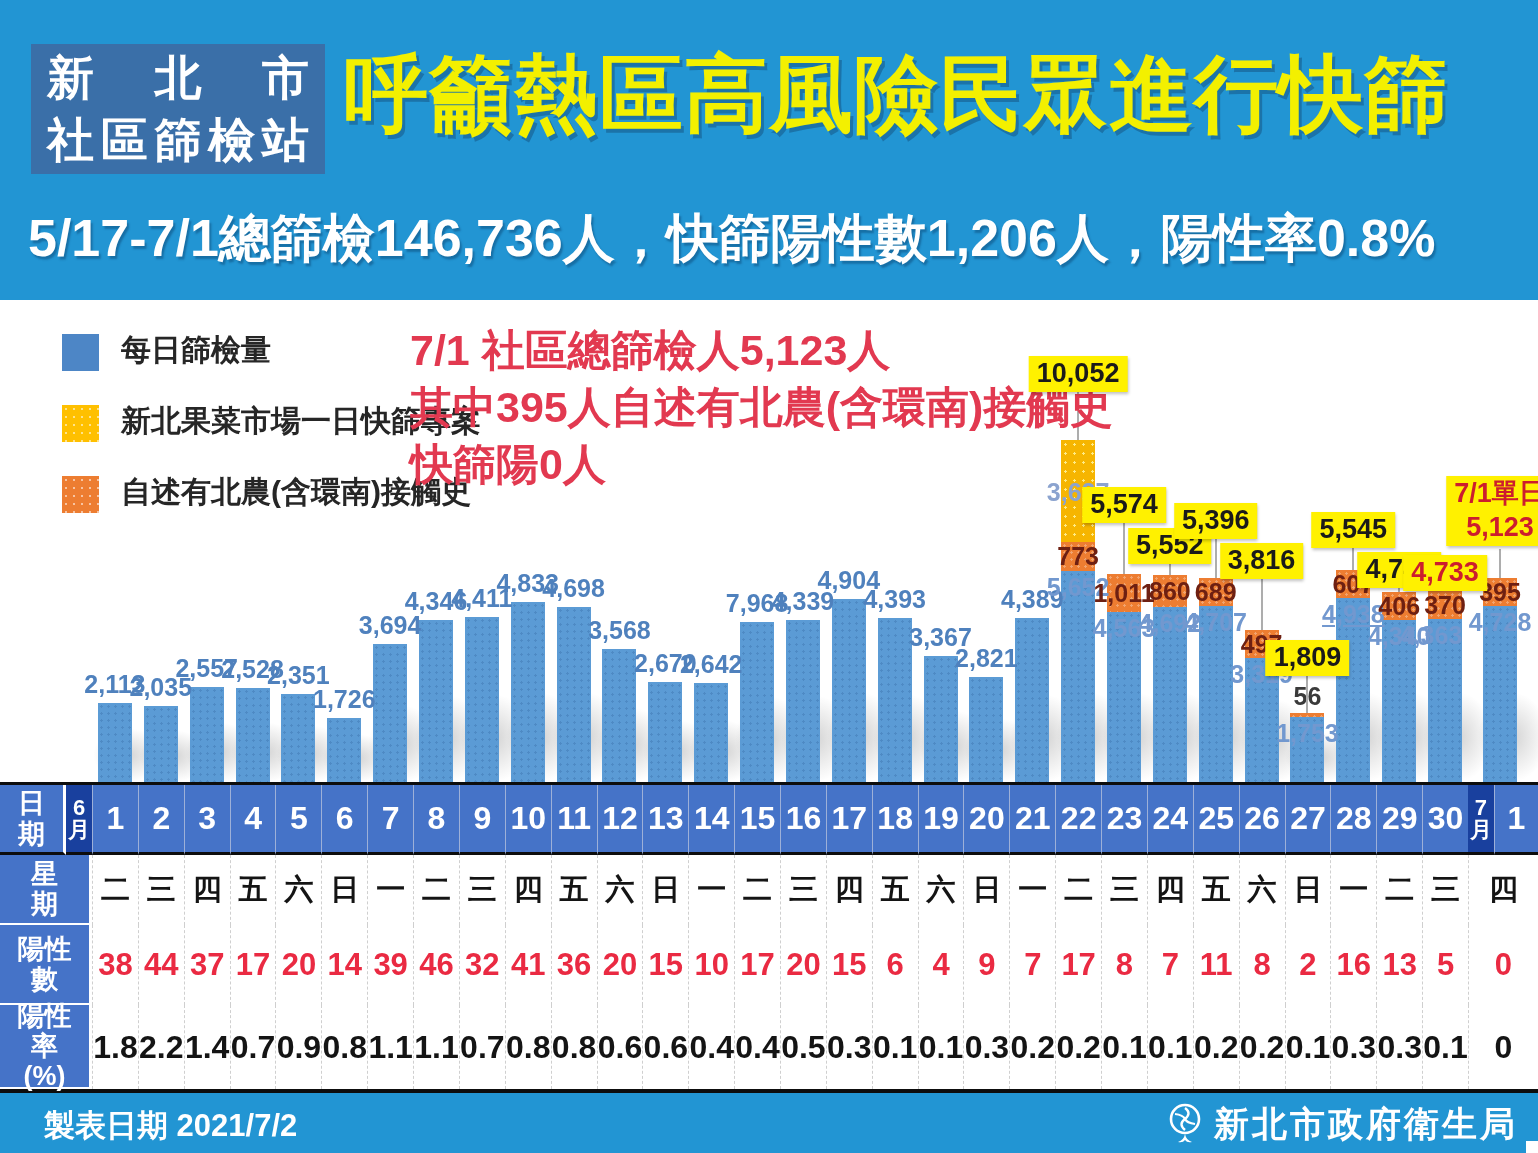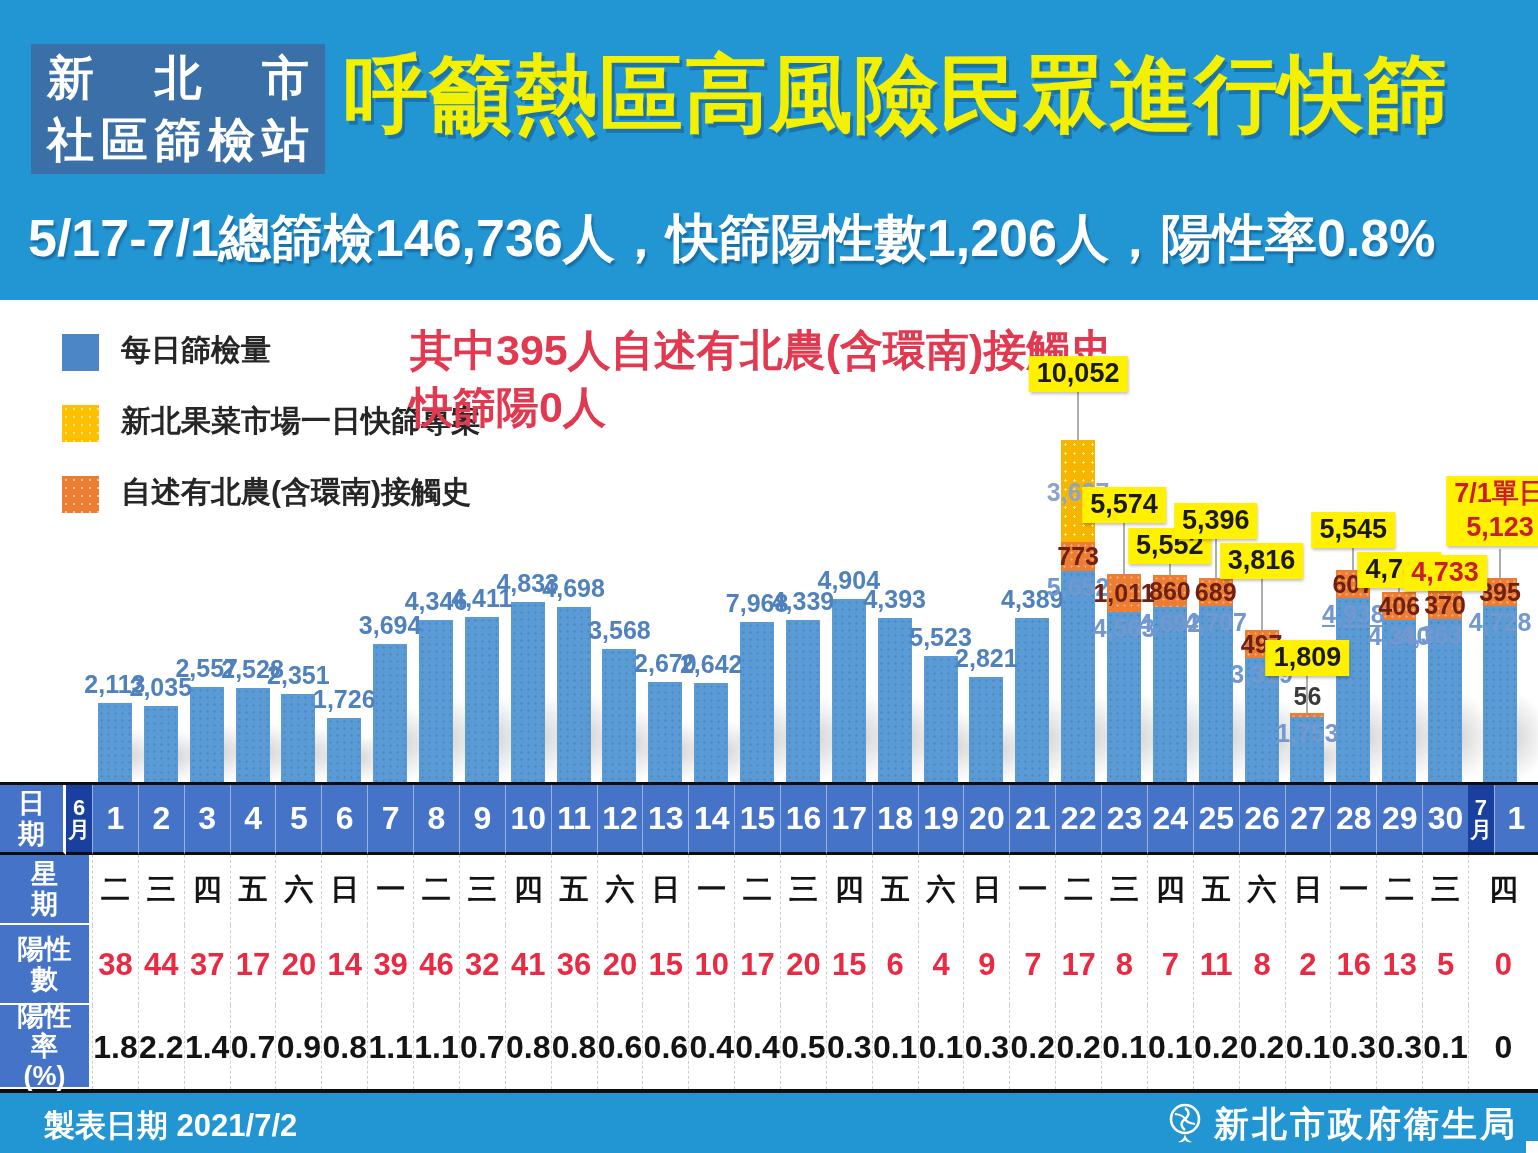--- a/index.html
+++ b/index.html
@@ -104,20 +104,21 @@
         <div class="legend-row">
           <span class="swatch swatch-dots" style="background-color: rgb(255, 192, 0);"></span>
           <span class="legend-label">新北果菜市場一日快篩專案</span>
         </div>
         <div class="legend-row">
           <span class="swatch swatch-dots" style="background-color: rgb(237, 125, 49);"></span>
           <span class="legend-label">自述有北農(含環南)接觸史</span>
         </div>
       </div>
     <div class="annotation" id="annotation">
+        <div>7/1 社區總篩檢人5,123人</div>
         <div>其中395人自述有北農(含環南)接觸史</div>
         <div>快篩陽0人</div>
       </div>
     <div id="chart">
         <div class="bar-shadow" style="left: 92.9333px; width: 70px; height: 54px;"></div>
         <div class="seg seg-blue" style="left: 97.9333px; width: 34px; bottom: 0px; height: 79px;"></div>
         <div class="bar-label lbl-above" style="left: 114.933px; bottom: 83px;">2,113</div>
         <div class="bar-shadow" style="left: 138.8px; width: 70px; height: 52px;"></div>
         <div class="seg seg-blue" style="left: 143.8px; width: 34px; bottom: 0px; height: 76px;"></div>
         <div class="bar-label lbl-above" style="left: 160.8px; bottom: 80px;">2,035</div>
@@ -164,21 +165,21 @@
         <div class="seg seg-blue" style="left: 785.933px; width: 34px; bottom: 0px; height: 162px;"></div>
         <div class="bar-label lbl-above" style="left: 802.933px; bottom: 166px;">4,339</div>
         <div class="bar-shadow" style="left: 826.8px; width: 70px; height: 90px;"></div>
         <div class="seg seg-blue" style="left: 831.8px; width: 34px; bottom: 0px; height: 183px;"></div>
         <div class="bar-label lbl-above" style="left: 848.8px; bottom: 187px;">4,904</div>
         <div class="bar-shadow" style="left: 872.667px; width: 70px; height: 88px;"></div>
         <div class="seg seg-blue" style="left: 877.667px; width: 34px; bottom: 0px; height: 164px;"></div>
         <div class="bar-label lbl-above" style="left: 894.667px; bottom: 168px;">4,393</div>
         <div class="bar-shadow" style="left: 918.533px; width: 70px; height: 72px;"></div>
         <div class="seg seg-blue" style="left: 923.533px; width: 34px; bottom: 0px; height: 126px;"></div>
-        <div class="bar-label lbl-above" style="left: 940.533px; bottom: 130px;">5,523</div>
+        <div class="bar-label lbl-above" style="left: 940.533px; bottom: 130px;">3,367</div>
         <div class="bar-shadow" style="left: 964.4px; width: 70px; height: 64px;"></div>
         <div class="seg seg-blue" style="left: 969.4px; width: 34px; bottom: 0px; height: 105px;"></div>
         <div class="bar-label lbl-above" style="left: 986.4px; bottom: 109px;">2,821</div>
         <div class="bar-shadow" style="left: 1010.27px; width: 70px; height: 88px;"></div>
         <div class="seg seg-blue" style="left: 1015.27px; width: 34px; bottom: 0px; height: 164px;"></div>
         <div class="bar-label lbl-above" style="left: 1032.27px; bottom: 168px; text-align: right;">4,389</div>
         <div class="bar-shadow" style="left: 1056.13px; width: 70px; height: 90px;"></div>
         <div class="seg seg-blue" style="left: 1061.13px; width: 34px; bottom: 0px; height: 211px;"></div>
         <div class="seg seg-orange" style="left: 1061.13px; width: 34px; bottom: 211px; height: 29px;"></div>
         <div class="seg seg-gold" style="left: 1061.13px; width: 34px; bottom: 240px; height: 102px;"></div>

